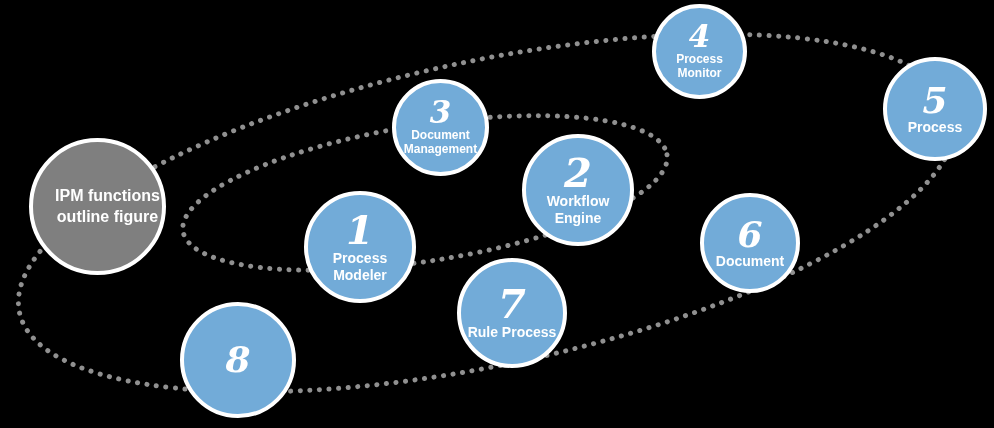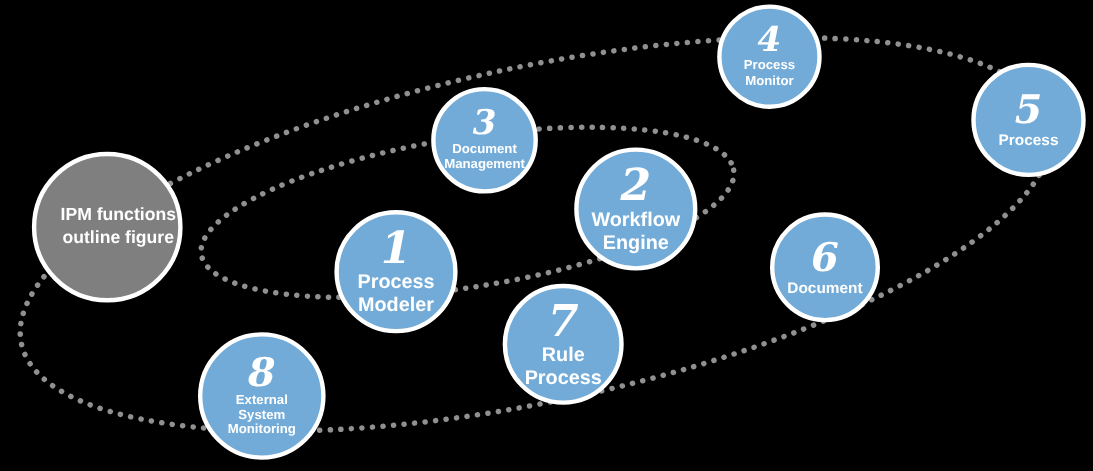--- a/index.html
+++ b/index.html
@@ -36,21 +36,21 @@
     margin-bottom:1px;
   }
   .label {
     font-family:"Liberation Sans", sans-serif;
     font-weight:bold;
     white-space:pre-line;
     line-height:1.15;
   }
   .hub .label { font-size:16px; line-height:1.3;margin-left:20px; }
   .n-lg .num { font-size:40px; }
-  .n-lg .label { font-size:18px; }
+  .n-lg .label { font-size:14px; }
   .n-md .num { font-size:36px; }
   .n-md .label { font-size:14px; }
   .n-sm .num { font-size:31px; }
   .n-sm .label { font-size:12px; }
   .label-xs .label { font-size:12px; }
 </style>
 </head>
 <body>
 
 <div class="stage">
@@ -99,18 +99,15 @@
     <span class="label">Document</span>
   </div>
 
   <div class="node n-lg" style="left:457px; top:258px; width:110px; height:110px;">
     <span class="num">7</span>
     <span class="label">Rule Process</span>
   </div>
 
   <div class="node n-md label-xs" style="left:180px; top:302px; width:116px; height:116px;">
     <span class="num">8</span>
-    <span class="label">External
-System
-Monitoring</span>
   </div>
 
 </div>
 
 </body></html>

